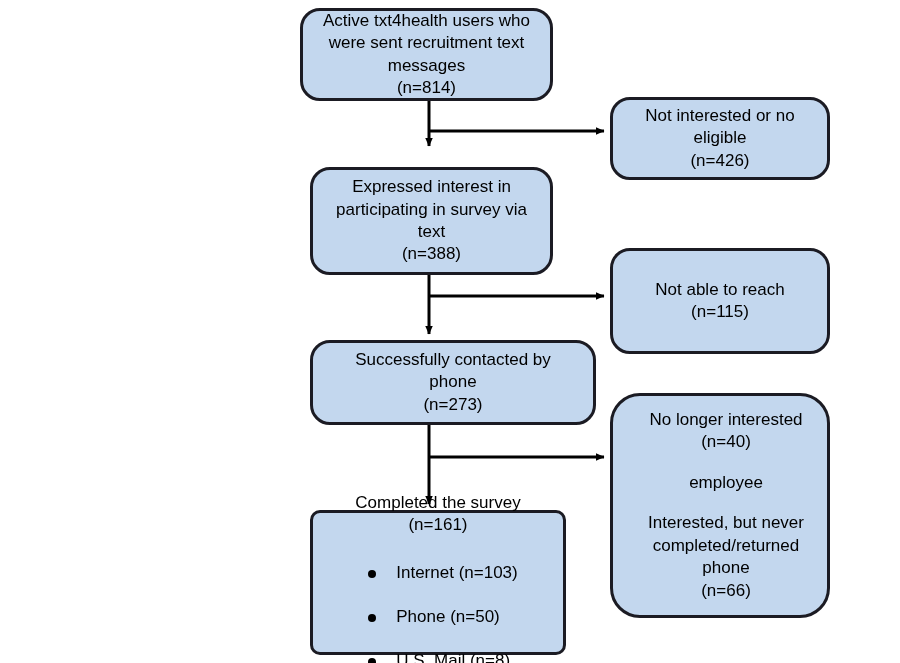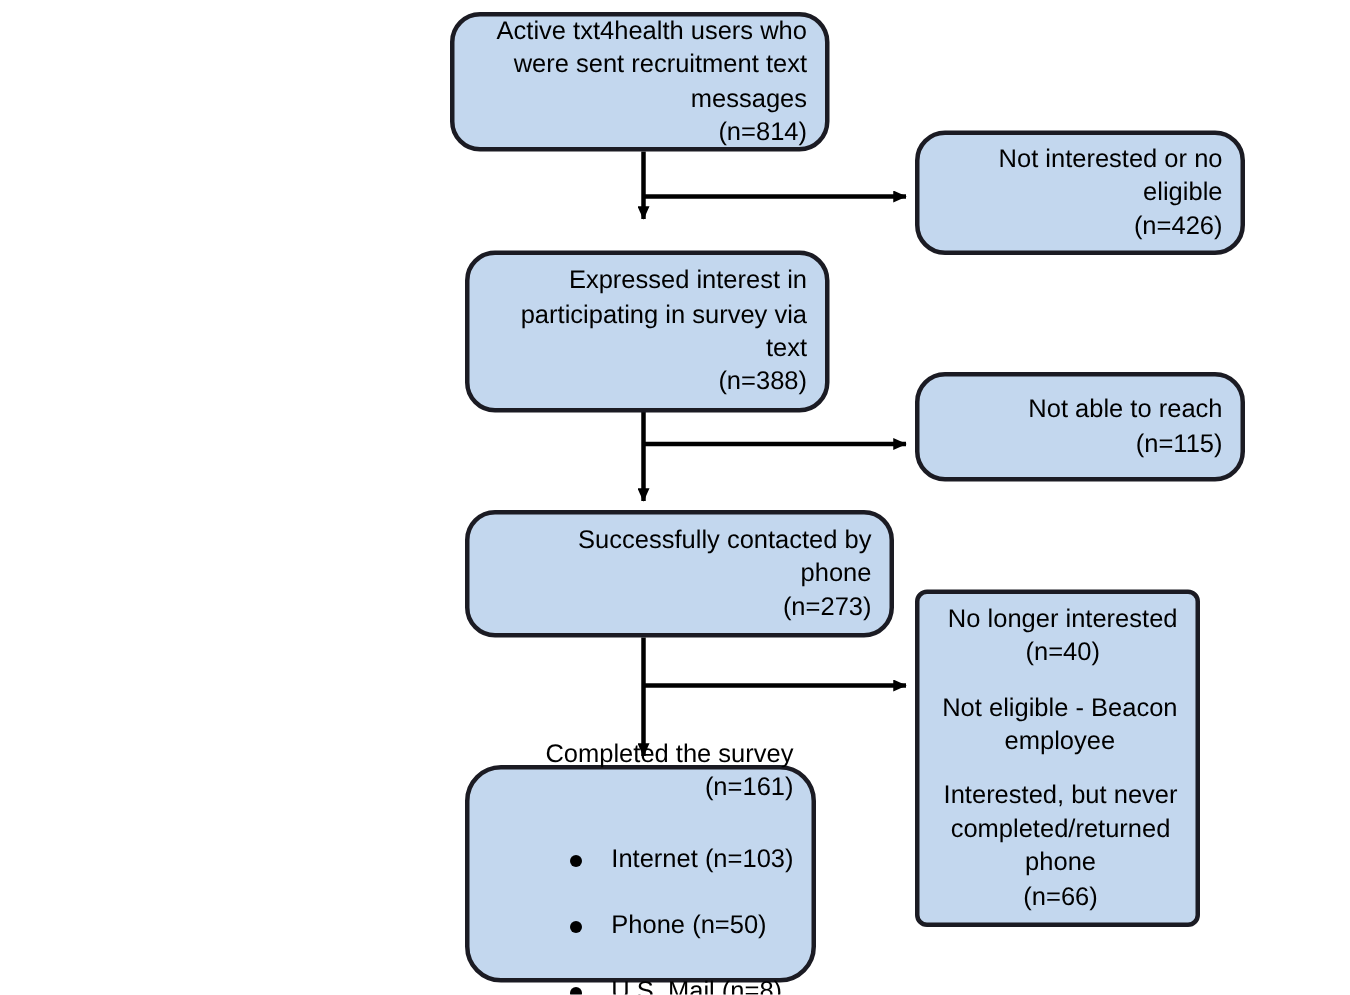--- a/index.html
+++ b/index.html
@@ -26,21 +26,21 @@
     pointer-events: none;
   }
   .node {
     position: absolute;
     box-sizing: border-box;
     background: #c3d7ee;
     border: 3px solid #1b1b23;
     border-radius: 22px;
     display: flex;
     flex-direction: column;
-    align-items: flex-end;
+    align-items: center;
     justify-content: center;
     color: #000000;
     font-size: 17px;
     line-height: 1.32;
     text-align: center;
     padding: 6px 12px;
     z-index: 2;
   }
   .node .line { display: block; white-space: pre; }
   .node-group { margin: 0; }
@@ -66,25 +66,25 @@
     width: 8px;
     height: 8px;
     border-radius: 50%;
     background: #000000;
   }
 
   
   #node-box1 { left: 300px; top: 8px;   width: 253px; height: 93px;  border-radius: 20px; }
   #node-box2 { left: 310px; top: 167px; width: 243px; height: 108px; border-radius: 20px; }
   #node-box3 { left: 310px; top: 340px; width: 286px; height: 85px;  border-radius: 20px; }
-  #node-box4 { left: 310px; top: 510px; width: 234px; height: 145px; border-radius: 24px; }
+  #node-box4 { left: 310px; top: 510px; width: 256px; height: 145px; border-radius: 10px; }
 
-  #node-side1 { left: 610px; top: 87px;  width: 220px; height: 83px;  border-radius: 20px; }
-  #node-side2 { left: 610px; top: 248px; width: 220px; height: 73px;  border-radius: 20px; }
-  #node-side3 { left: 610px; top: 393px; width: 190px; height: 225px; border-radius: 8px; padding-left: 24px; }
+  #node-side1 { left: 610px; top: 97px;  width: 220px; height: 83px;  border-radius: 20px; }
+  #node-side2 { left: 610px; top: 248px; width: 220px; height: 106px;  border-radius: 20px; }
+  #node-side3 { left: 610px; top: 393px; width: 220px; height: 225px; border-radius: 30px; padding-left: 24px; }
 </style>
 </head>
 <body>
 
 <div id="flow-root">
 
   <svg id="connector-layer" viewBox="0 0 900 663">
     <defs>
       <marker id="arrowhead" markerWidth="9" markerHeight="8" refX="8.5" refY="4" orient="auto" markerUnits="userSpaceOnUse">
         <path d="M0,0 L9,4 L0,8 z" fill="#000000"></path>
@@ -157,21 +157,20 @@
     <span class="line">(n=115)</span>
   </div>
 
   <div class="node" id="node-side3">
     <div class="node-group">
       <span class="line">No longer interested</span>
       <span class="line">(n=40)</span>
     </div>
     <div class="group-gap"></div>
     <div class="node-group">
-      <span class="line">Not eligible - Beacon</span>
       <span class="line">employee</span>
     </div>
     <div class="group-gap"></div>
     <div class="node-group">
       <span class="line">Interested, but never</span>
       <span class="line">completed/returned</span>
       <span class="line">phone</span>
       <span class="line">(n=66)</span>
     </div>
   </div>

